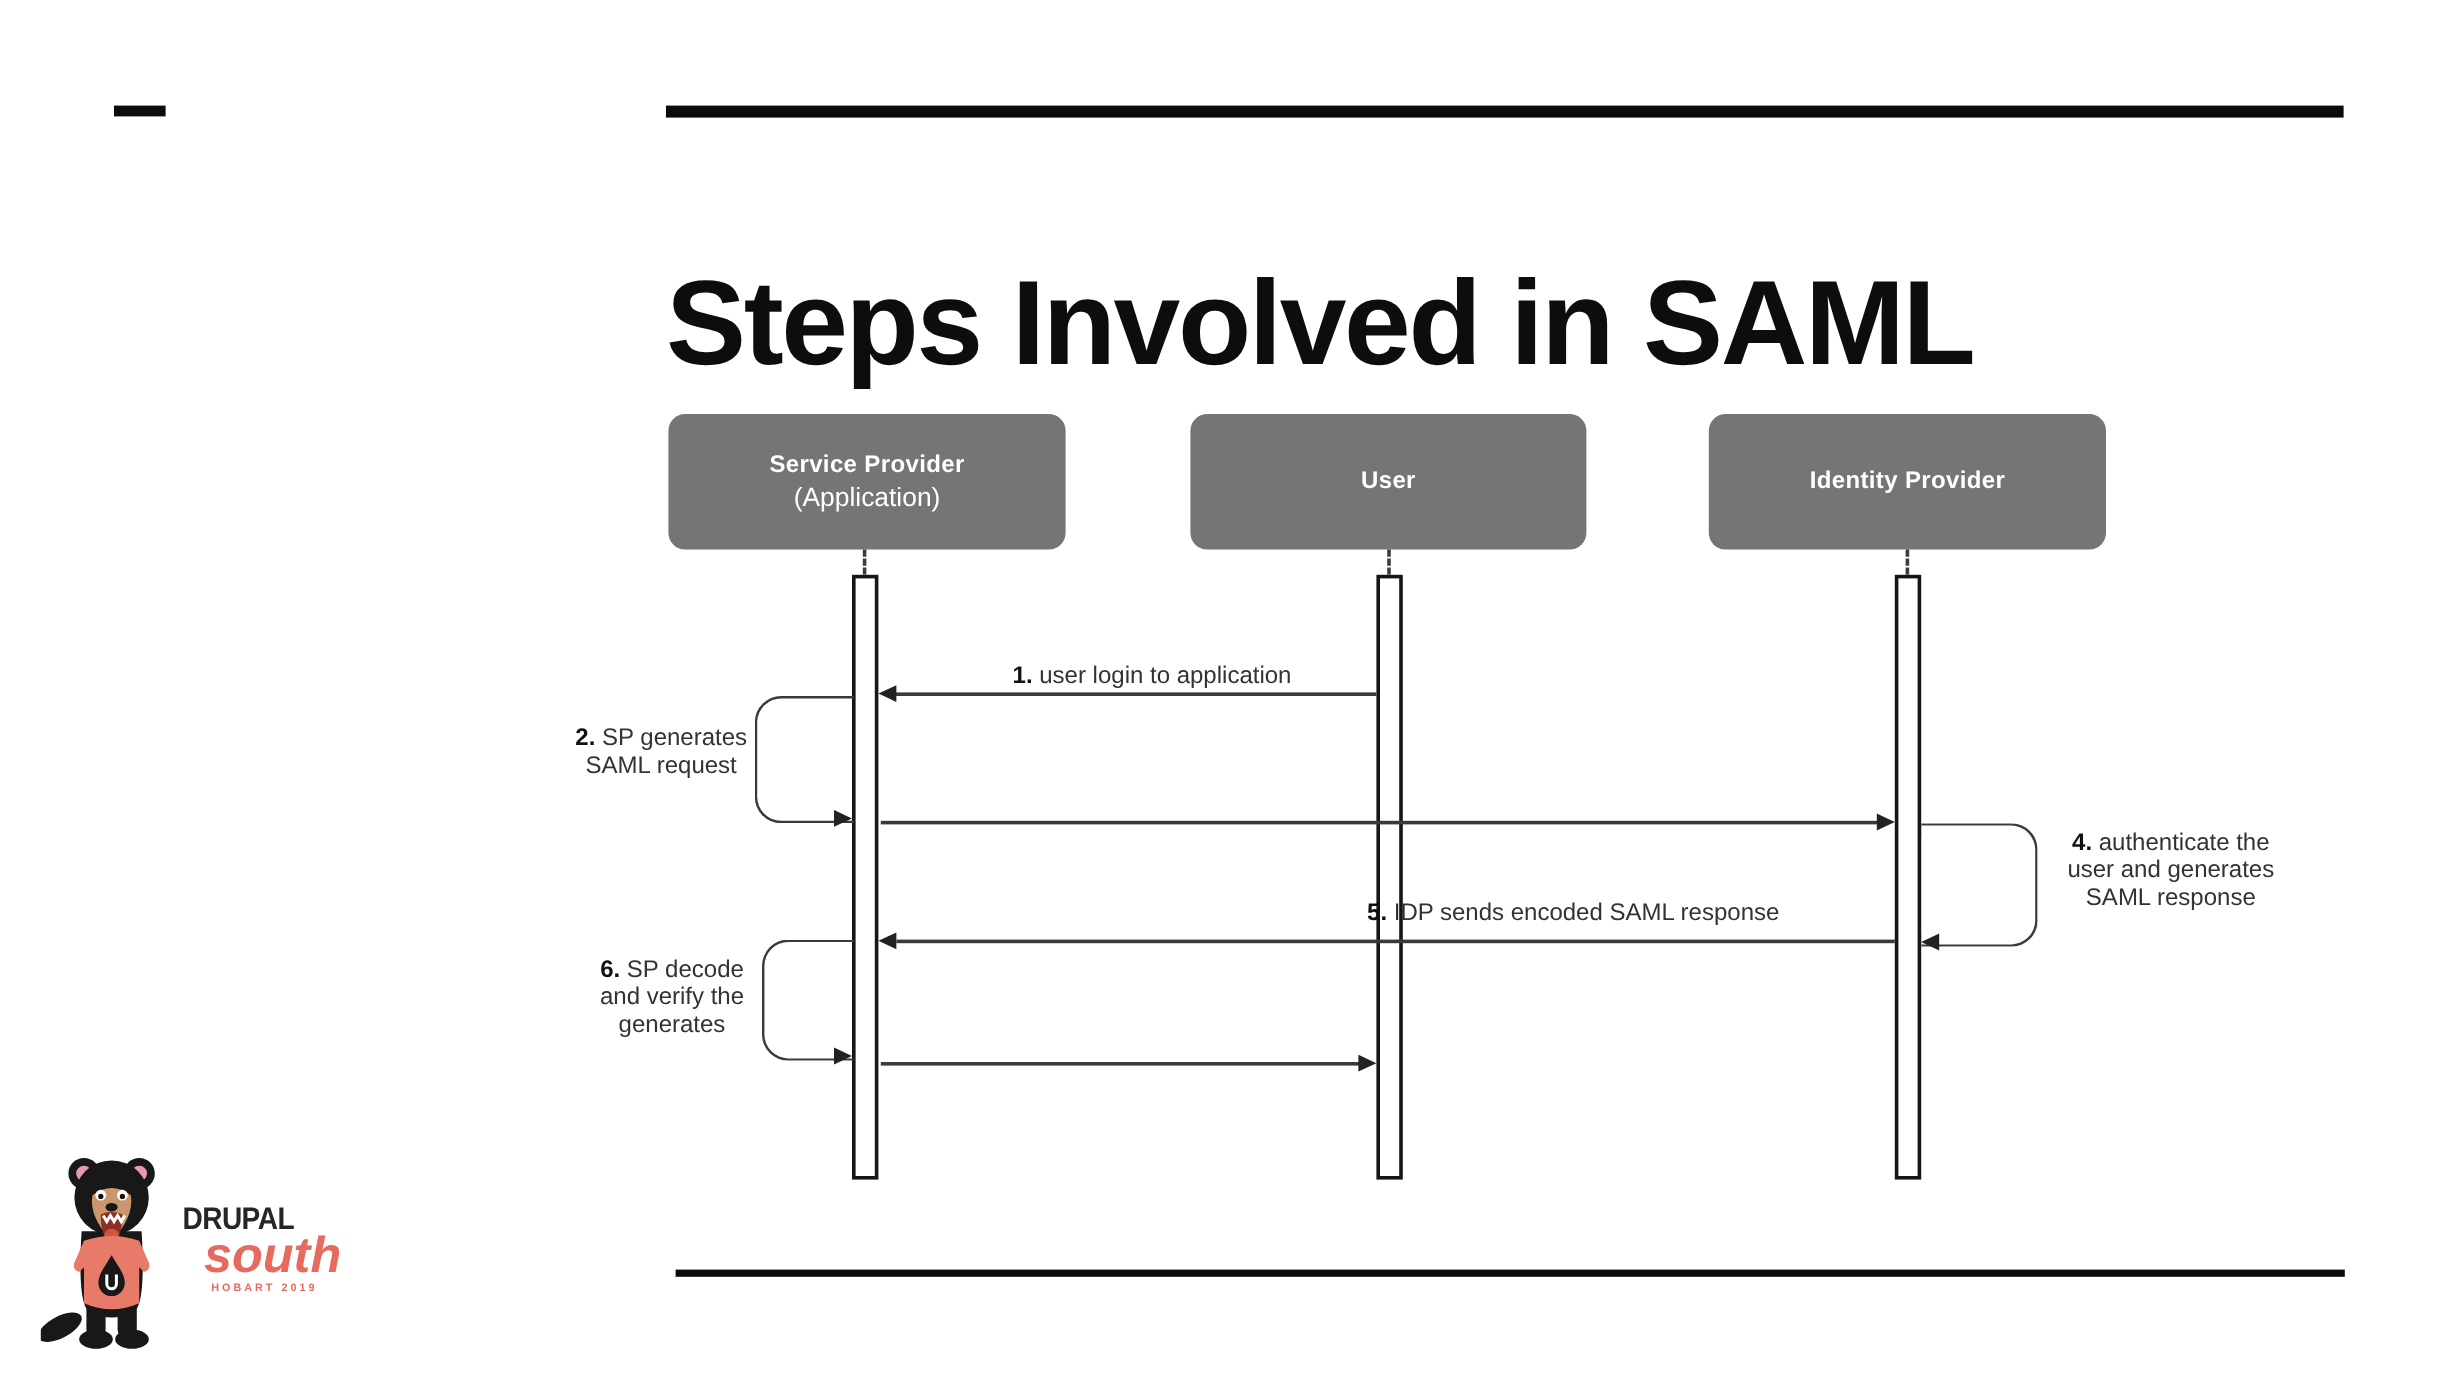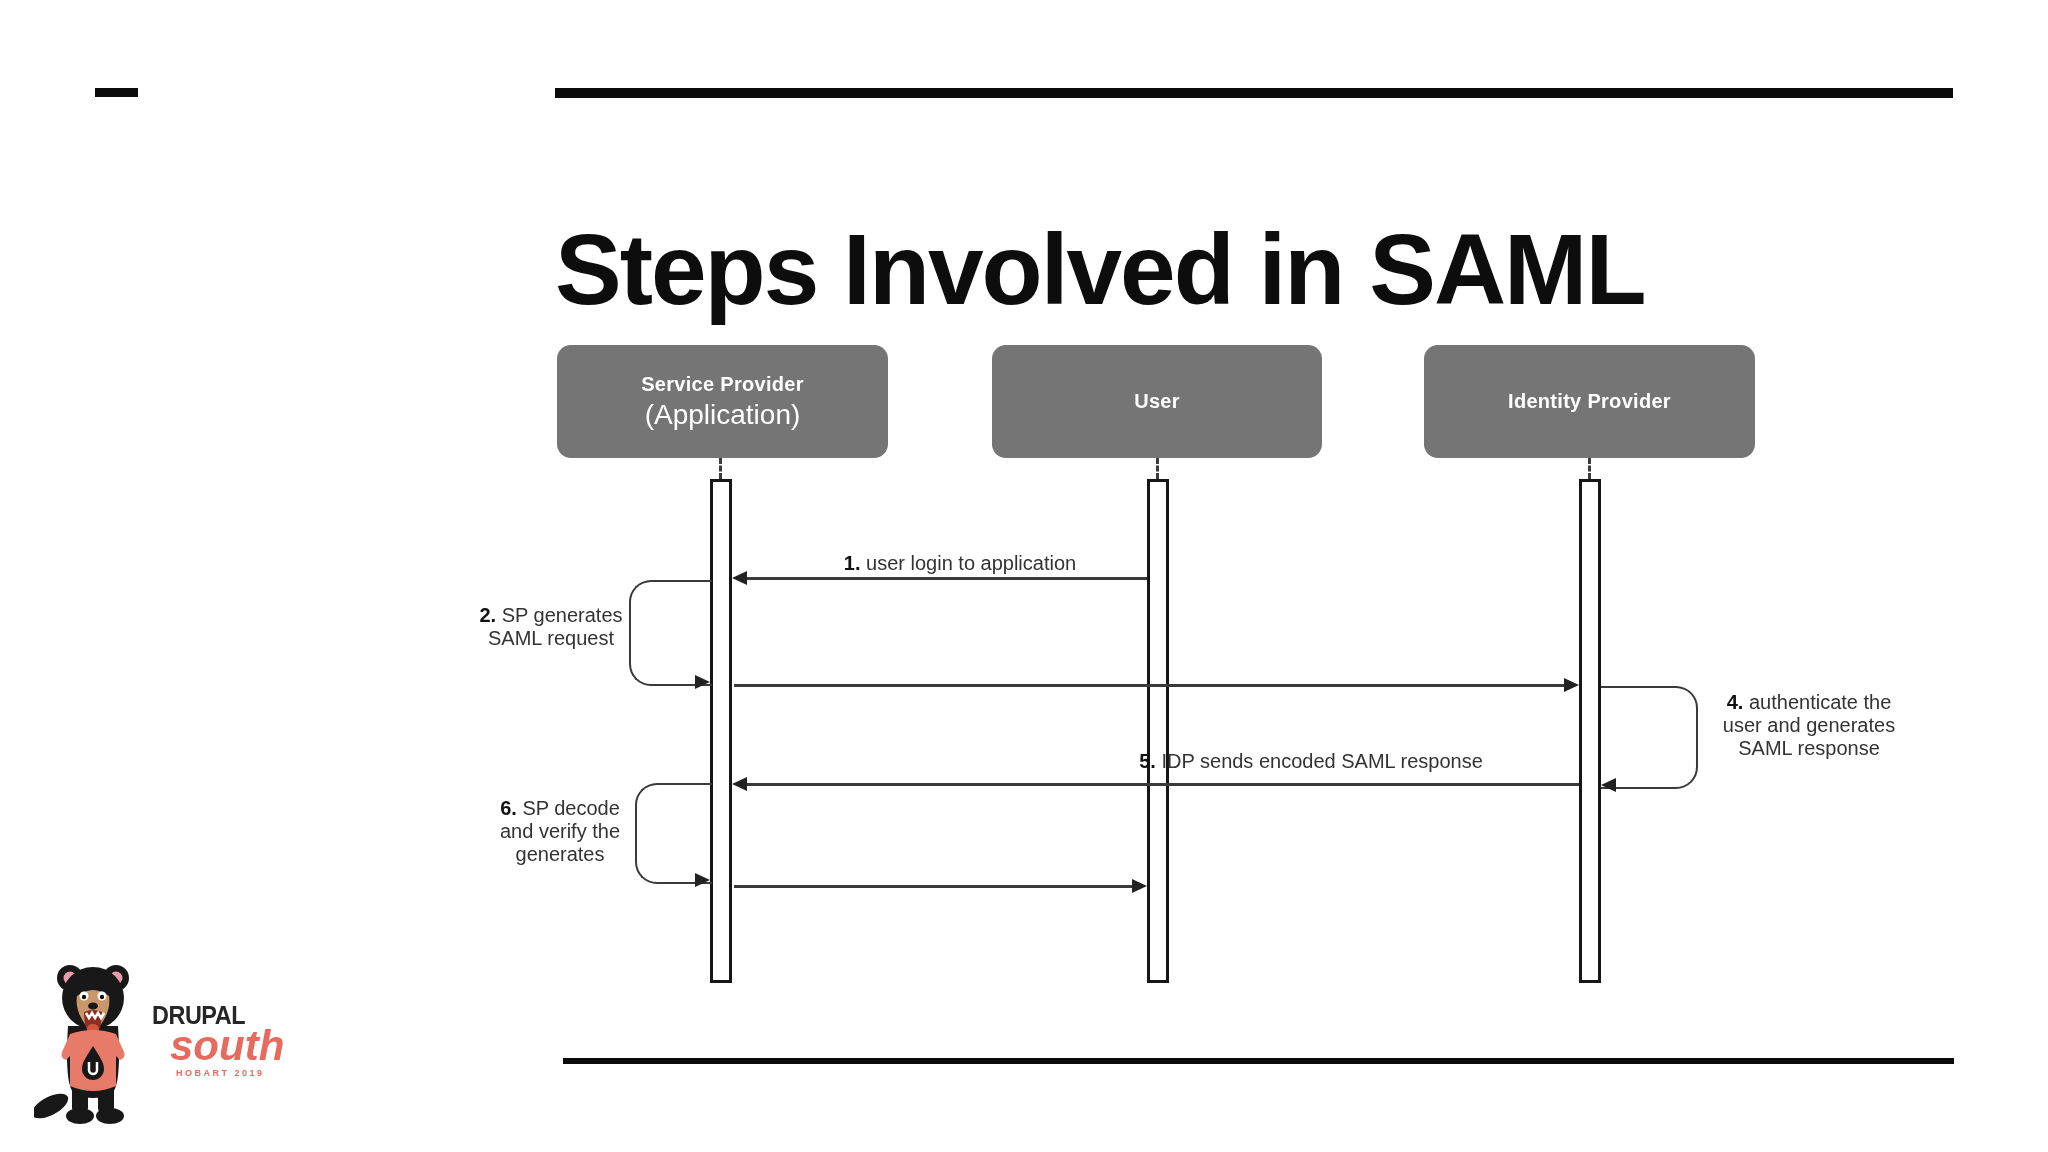--- a/index.html
+++ b/index.html
@@ -11,21 +11,21 @@
   .top-rule{position:absolute;left:555px;top:88px;width:1398px;height:10px;background:#0b0b0b;}
   .bottom-rule{position:absolute;left:563px;top:1058px;width:1391px;height:6px;background:#0b0b0b;}
 
   .page-title{position:absolute;left:555px;top:150px;width:1400px;
               font-size:100px;line-height:1.05;font-weight:bold;letter-spacing:-2px;color:#0d0d0d;}
 
   
   .actor{position:absolute;top:345px;height:113px;background:#757575;border-radius:14px;
          color:#ffffff;display:flex;flex-direction:column;align-items:center;justify-content:center;}
   .actor .name{font-size:20px;font-weight:bold;letter-spacing:.3px;}
-  .actor .sub{font-size:28px;margin-top:3px;font-weight:normal;}
+  .actor .sub{font-size:22px;margin-top:3px;font-weight:normal;}
   .actor.sp{left:557px;width:331px;}
   .actor.user{left:992px;width:330px;}
   .actor.idp{left:1424px;width:331px;text-align:right;}
 
   
   .stub{position:absolute;top:458px;height:21px;width:0;border-left:3px dashed #3c3c3c;}
   .stub.sp{left:719px;}  .stub.user{left:1156px;}  .stub.idp{left:1588px;}
 
   
   .bar{position:absolute;top:479px;width:16px;height:498px;background:#ffffff;border:3px solid #161616;}

